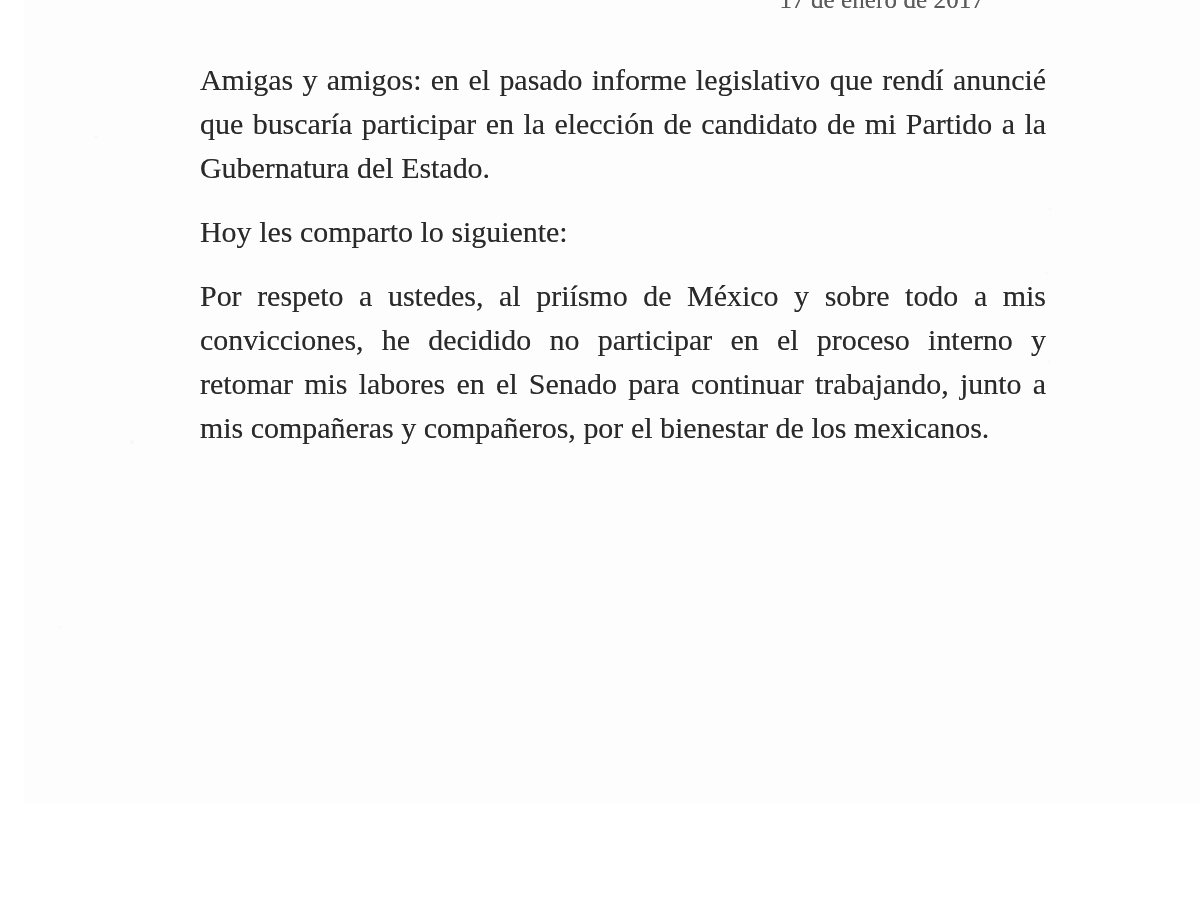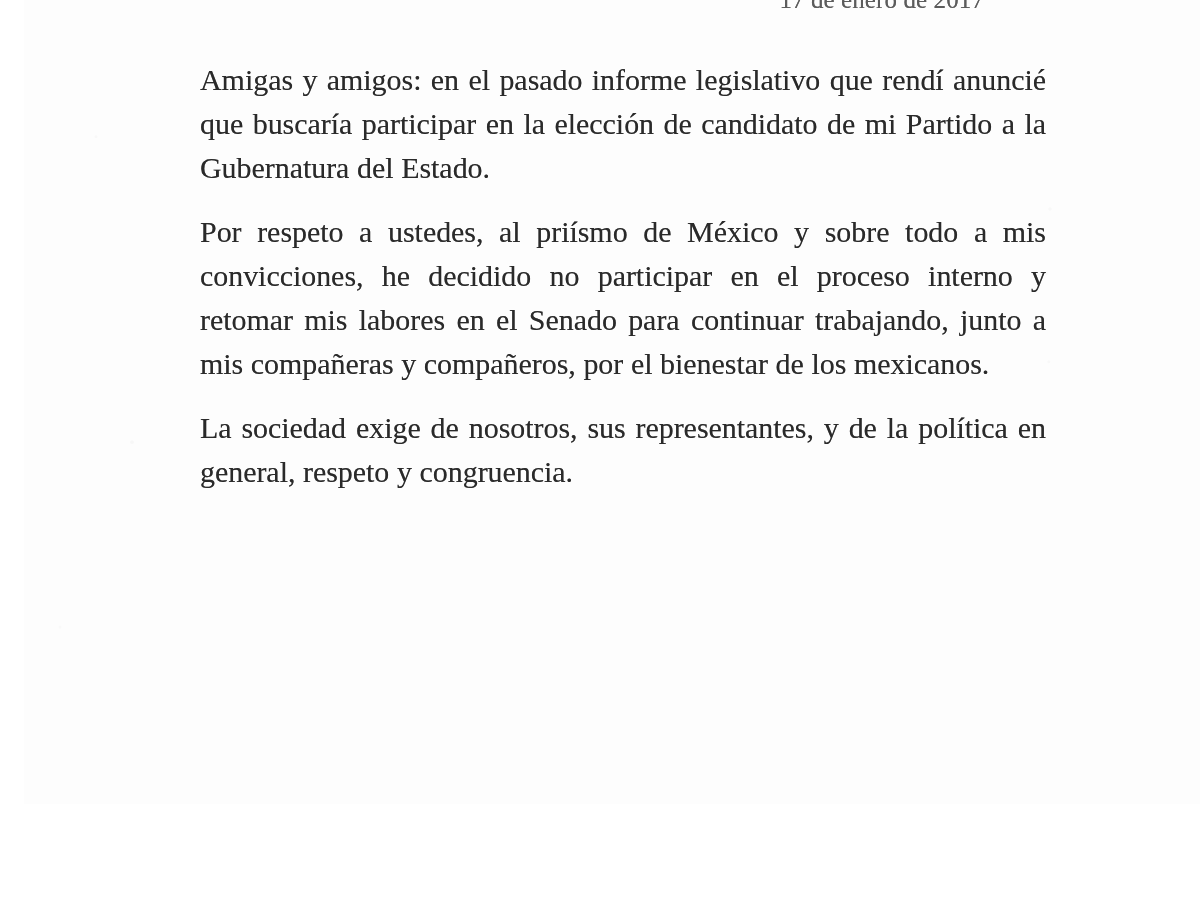--- a/index.html
+++ b/index.html
@@ -91,20 +91,20 @@
 
   <div class="date-clip">
     <div class="date-line">17 de enero de 2017</div>
   </div>
 
   <div class="body-text">
 
     <p class="para">Amigas y amigos: en el pasado informe legislativo que rendí anuncié que buscaría participar en la elección de candidato de mi Partido a la Gubernatura del Estado.</p>
 
 
+    <p class="para">Hoy les comparto lo siguiente:</p>
 
     <p class="para">Por respeto a ustedes, al priísmo de México y sobre todo a mis convicciones, he decidido no participar en el proceso interno y retomar mis labores en el Senado para continuar trabajando, junto a mis compañeras y compañeros, por el bienestar de los mexicanos.</p>
 
-    <p class="para">La sociedad exige de nosotros, sus representantes, y de la política en general, respeto y congruencia.</p>
 
   </div>
 
 </div>
 
 </body></html>

